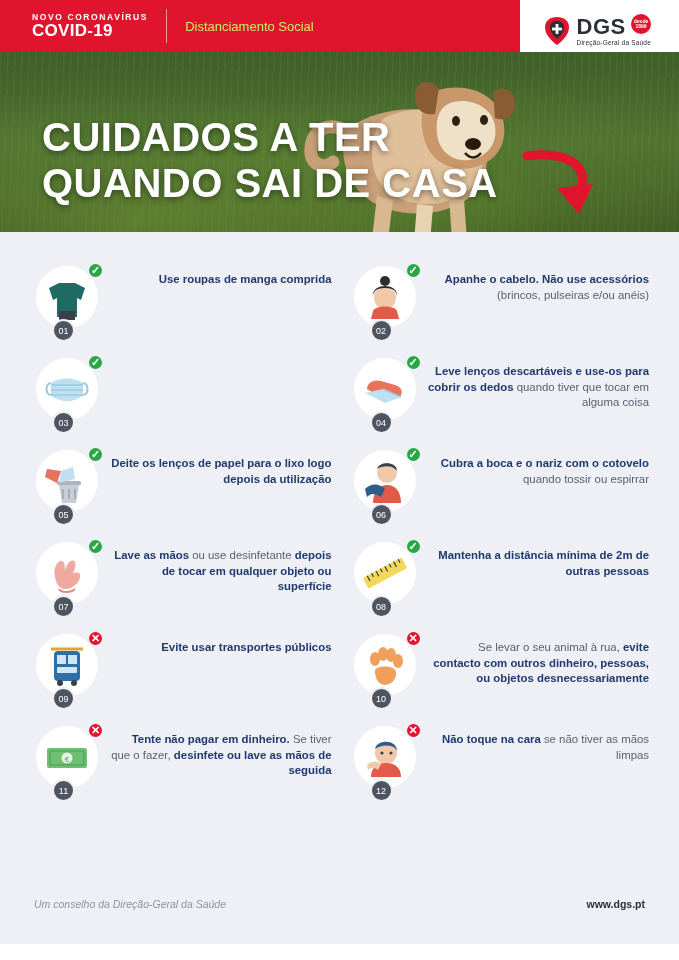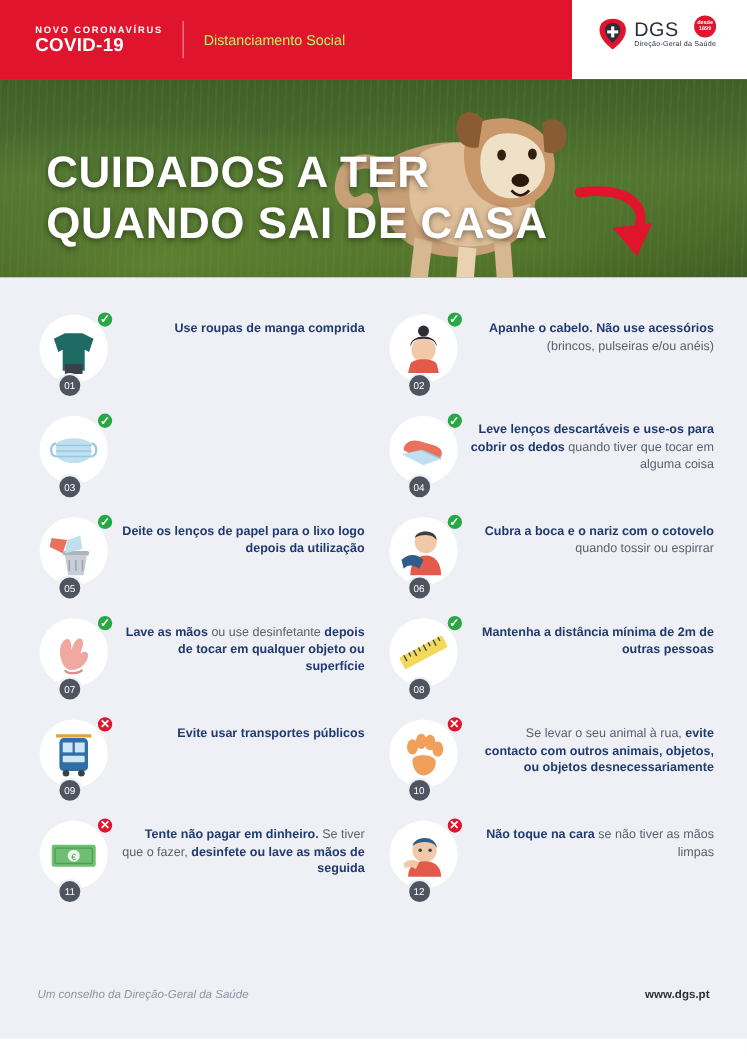--- a/index.html
+++ b/index.html
@@ -6,21 +6,21 @@
   body {
     width: 679px; height: 960px;
     font-family: "Liberation Sans", sans-serif;
     background: #ffffff;
     overflow: hidden;
   }
   .poster { position: relative; width: 679px; height: 960px; background: #eef0f5; }
 
   
   .header {
-    position: relative; height: 72px; background: #ffffff;
+    position: relative; height: 52px; background: #ffffff;
     display: flex; align-items: stretch;
   }
   .header-red {
     width: 520px; background: #e1142d; display: flex; align-items: center;
     padding-left: 32px;
   }
   .brand-block { line-height: 1.05; }
   .brand-sup {
     font-size: 8.5px; letter-spacing: 1.6px; font-weight: 700; color: #ffffff;
   }
@@ -29,21 +29,21 @@
   }
   .brand-divider { width: 1px; height: 34px; background: rgba(255,255,255,.55); margin: 0 18px; }
   .brand-sub { font-size: 13px; color: #bef264; font-weight: 400; }
   .header-white { flex: 1; background: #ffffff; position: relative; }
   .dgs-logo {
     position: absolute; right: 28px; top: 16px;
     display: flex; align-items: center; gap: 7px;
   }
   .dgs-mark { width: 26px; height: 30px; position: relative; }
   .dgs-text { line-height: 1; }
-  .dgs-title { font-size: 18px; font-weight: 400; color: #2b2f3a; letter-spacing: .5px; }
+  .dgs-title { font-size: 22px; font-weight: 700; color: #2b2f3a; letter-spacing: .5px; }
   .dgs-sub { font-size: 6.5px; color: #2b2f3a; letter-spacing: .2px; margin-top: 2px; }
   .dgs-badge {
     position: absolute; right: 28px; top: 14px; width: 20px; height: 20px;
     border-radius: 50%; background: #e1142d; color: #fff; font-size: 5px;
     display: flex; flex-direction: column; align-items: center; justify-content: center;
     line-height: 1.1; font-weight: 700;
   }
 
   
   .hero {
@@ -347,21 +347,21 @@
               <ellipse cx="24" cy="15" rx="5" ry="7" fill="#f0a05a"></ellipse>
               <ellipse cx="32" cy="16" rx="5" ry="7" fill="#f0a05a"></ellipse>
               <ellipse cx="39" cy="22" rx="5" ry="7" fill="#f0a05a"></ellipse>
               <path d="M16 32 C16 26 36 26 37 33 C38 42 30 46 26 46 C21 46 16 41 16 32 Z" fill="#f0a05a"></path>
             </svg>
           </div>
           <div class="badge no">✕</div>
           <div class="num">10</div>
         </div>
         <div class="text">
-          <span>Se levar o seu animal à rua, </span><b>evite contacto com outros animais, objetos, ou objetos desnecessariamente</b>
+          <span>Se levar o seu animal à rua, </span><b>evite contacto com outros dinheiro, pessoas, ou objetos desnecessariamente</b>
         </div>
       </div>
 
       <div class="item">
         <div class="thumb-wrap">
           <div class="thumb">
             <svg width="52" height="52" viewBox="0 0 52 52">
               <rect x="6" y="17" width="40" height="20" rx="2" fill="#6fbf73"></rect>
               <rect x="9" y="20" width="34" height="14" rx="1" fill="none" stroke="#4f9c57" stroke-width="1.2"></rect>
               <circle cx="26" cy="27" r="5.5" fill="#e9f5ea"></circle>

